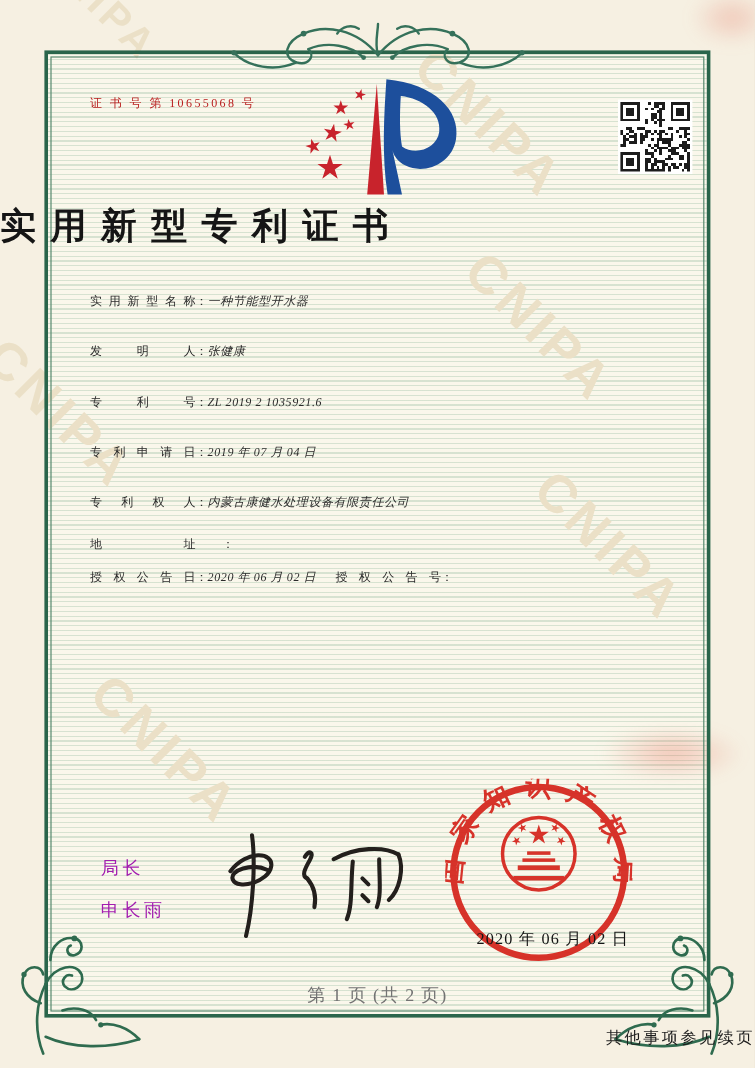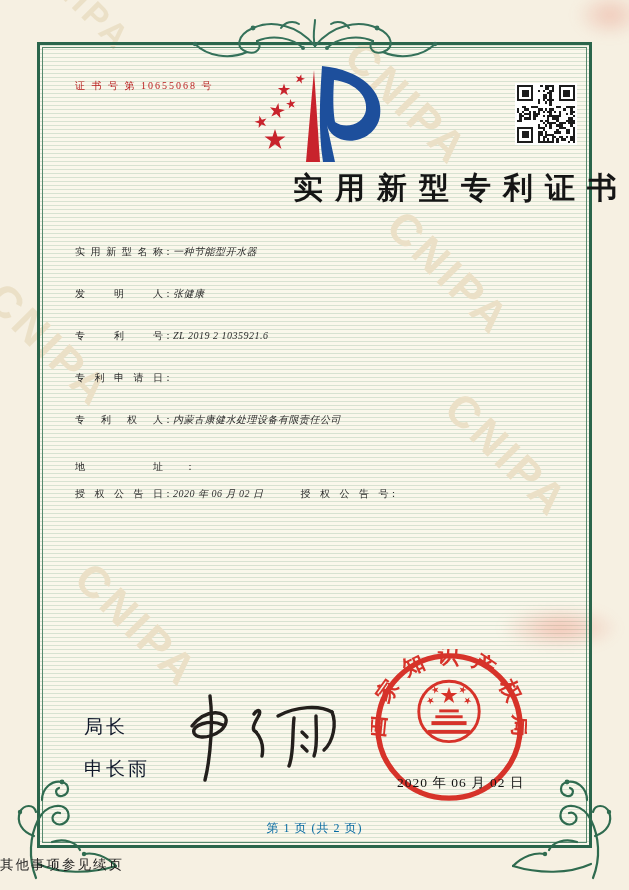--- a/index.html
+++ b/index.html
@@ -31,49 +31,49 @@
   
   .ornament-top{position:absolute;left:50%;top:14px;transform:translateX(-50%);}
   .corner{position:absolute;top:776px;}
   .corner.left{left:8px;}
   .corner.right{right:8px;transform:scaleX(-1);}
   
   .cert-no{position:absolute;left:75px;top:79px;font-size:10px;letter-spacing:2px;color:#b91c1c;}
   .qr{position:absolute;left:515px;top:83px;width:62px;height:62px;background:#fff;padding:2px;box-sizing:border-box;}
   .qr svg{width:100%;height:100%;display:block;}
   .logo{position:absolute;left:242px;top:64px;width:150px;height:104px;}
-  .title{position:absolute;left:0;top:168px;width:100%;text-align:right;
+  .title{position:absolute;left:0;top:168px;width:100%;text-align:left;
          font-size:30px;font-weight:bold;letter-spacing:12px;
          box-sizing:border-box;color:#151515;}
   
   .fields{position:absolute;left:75px;top:240px;width:484px;font-size:10px;}
   .row{display:flex;line-height:23px;margin-bottom:19px;color:#2b2b2b;}
   .row .lab{width:88px;flex:0 0 88px;text-align:justify;text-align-last:justify;}
   .row .colon{flex:0 0 auto;}
   .row .val{flex:1;letter-spacing:.5px;font-style:italic;}
-  .row.patentee{margin-bottom:24px;align-items:flex-end;}
+  .row.patentee{margin-bottom:12px;align-items:flex-end;}
   .row.address{margin-bottom:4px;gap:22px;}
-  .row.grant{margin-bottom:0;gap:21px;}
+  .row.grant{margin-bottom:0;}
   .pair{display:flex;}
   .pair.second{margin-left:16px;}
   .pair .lab{width:88px;flex:0 0 88px;text-align:justify;text-align-last:justify;}
   
   .body-text{position:absolute;left:60px;top:512px;width:474px;
              font-size:14px;line-height:25px;letter-spacing:.5px;color:#222;}
   .body-text p{margin:0;text-indent:2em;}
   
-  .officer{position:absolute;left:84px;top:714px;font-size:19px;letter-spacing:3px;color:#0f172a;}
+  .officer{position:absolute;left:84px;top:714px;font-size:15px;letter-spacing:3px;color:#a21caf;}
   .officer .name{margin-top:16px;text-align:center;}
   .signature{position:absolute;left:166px;top:690px;}
   
   .seal{position:absolute;left:371px;top:649px;width:156px;height:156px;opacity:.94;}
   .seal-date{position:absolute;left:397px;top:774px;font-size:13.5px;letter-spacing:1px;color:#141414;}
   
-  .page-num{position:absolute;left:0;top:820px;width:100%;text-align:center;font-size:12px;letter-spacing:1px;color:#0369a1;}
-  .note{position:absolute;left:0;top:856px;width:100%;text-align:left;font-size:13.5px;letter-spacing:2px;color:#1d1d1d;}
+  .page-num{position:absolute;left:0;top:820px;width:100%;text-align:center;font-size:15px;letter-spacing:1px;color:#737373;}
+  .note{position:absolute;left:0;top:856px;width:100%;text-align:right;font-size:13.5px;letter-spacing:2px;color:#1d1d1d;}
 </style>
 </head>
 <body>
 
 <div class="page">
 
   <div class="pattern"></div>
 
   <div class="wm" style="left:330px;top:78px;">CNIPA</div>
   <div class="wm" style="left:372px;top:248px;">CNIPA</div>
@@ -363,20 +363,21 @@
       <span class="val">张健康</span>
     </div>
     <div class="row">
       <span class="lab">专利号</span>
         <span class="colon">：</span>
       <span class="val">ZL 2019 2 1035921.6</span>
     </div>
     <div class="row">
       <span class="lab">专利申请日</span>
         <span class="colon">：</span>
+      <span class="val">2019 年 07 月 04 日</span>
     </div>
     <div class="row patentee">
       <span class="lab">专利权人</span>
         <span class="colon">：</span>
       <span class="val">内蒙古康健水处理设备有限责任公司</span>
     </div>
     <div class="row address">
       <span class="lab">地址</span>
         <span class="colon">：</span>
     </div>

